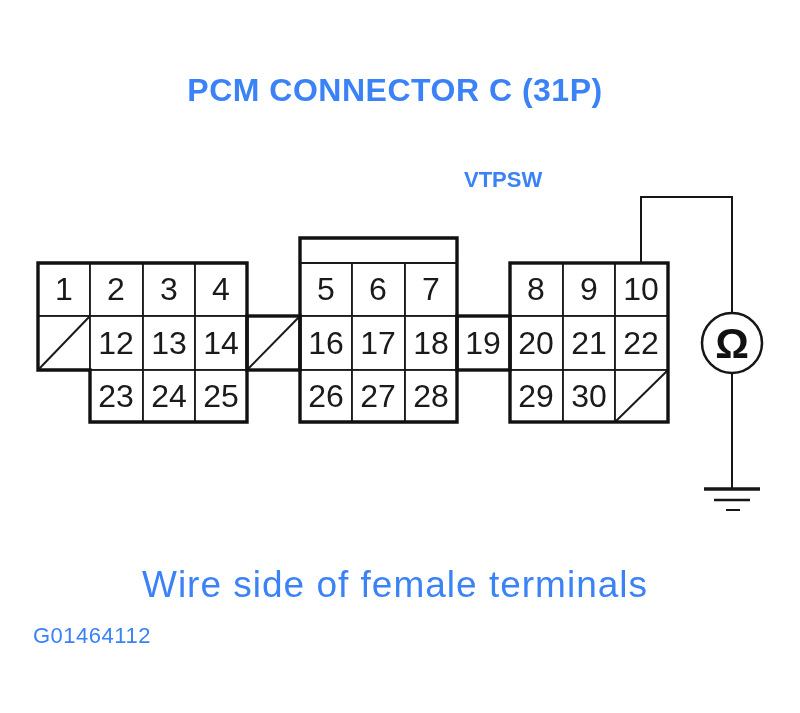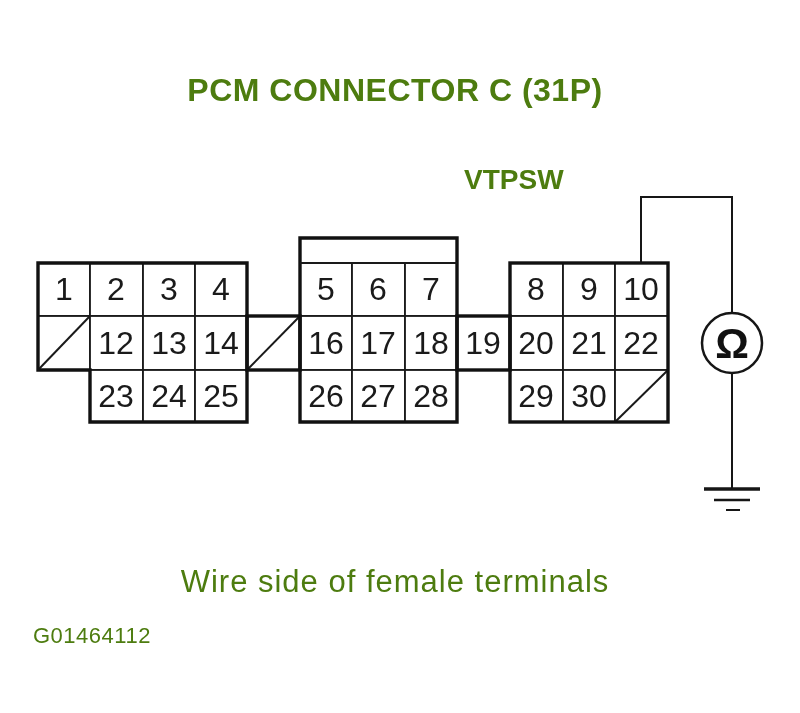--- a/index.html
+++ b/index.html
@@ -3,44 +3,44 @@
 <meta charset="utf-8">
 <style>
   html, body { margin: 0; padding: 0; background: #e8e8e8; }
   .page {
     position: relative;
     width: 800px;
     height: 713px;
     background: #ffffff;
     overflow: hidden;
     font-family: "Liberation Sans", sans-serif;
-    color: #4d7c0f;
+    color: #3b82f6;
   }
   .title {
     position: absolute;
     top: 72px; left: 0; width: 790px;
     text-align: center;
     font-size: 32px;
     font-weight: bold;
     letter-spacing: 0.5px;
     white-space: nowrap;
   }
   .signal-label {
     position: absolute;
     top: 163px; left: 446px;
-    font-size: 28px;
+    font-size: 22px;
     font-weight: bold;
     line-height: 33px;
   }
   .signal-label .sig-name { margin-left: 18px; }
   .caption {
     position: absolute;
     top: 564px; left: 0; width: 790px;
     text-align: center;
-    font-size: 31px;
+    font-size: 37px;
     letter-spacing: 1px;
     white-space: nowrap;
   }
   .figure-id {
     position: absolute;
     top: 623px; left: 33px;
     font-size: 22px;
     letter-spacing: 0.5px;
   }
   svg.diagram { position: absolute; top: 0; left: 0; }

